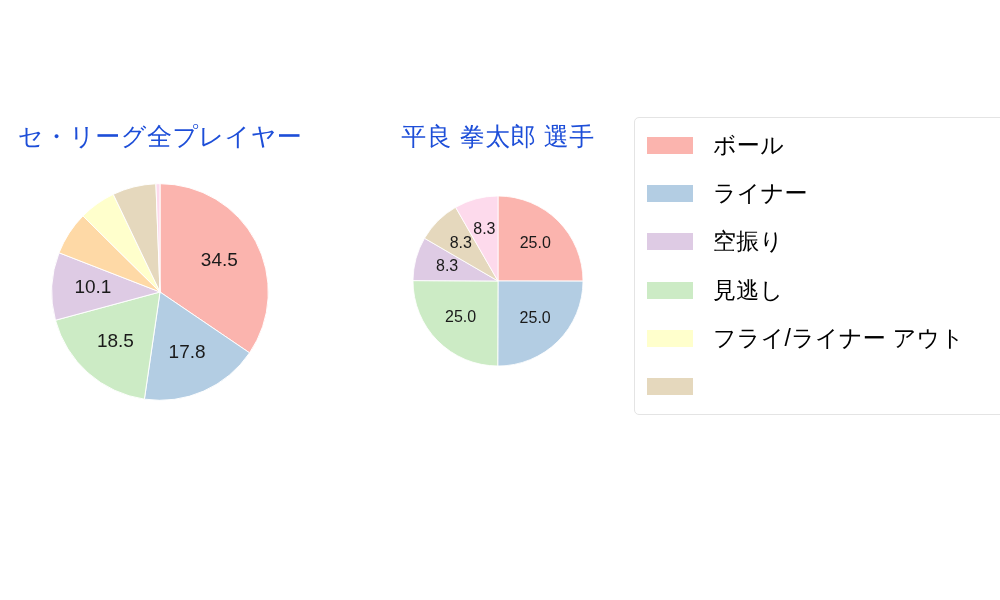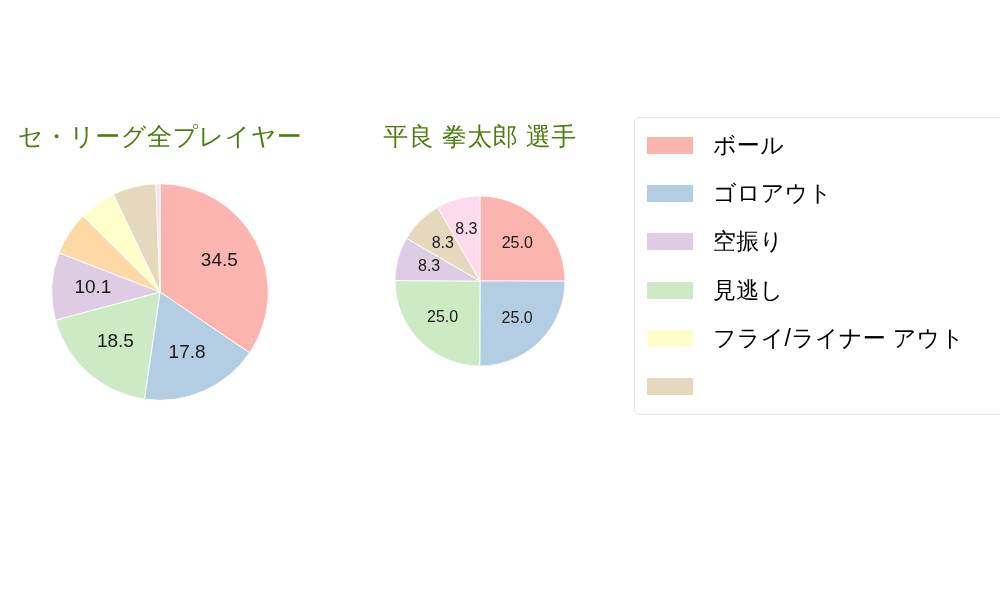--- a/index.html
+++ b/index.html
@@ -22,32 +22,32 @@
     top: 0;
     width: 1000px;
     height: 600px;
   }
 
   
   .panel {
     position: absolute;
   }
   #panel-league { left: 0px;   top: 100px; width: 320px; height: 320px; }
-  #panel-player { left: 330px; top: 100px; width: 300px; height: 320px; }
+  #panel-player { left: 348px; top: 100px; width: 300px; height: 320px; }
 
   .panel-title {
     position: absolute;
     top: 20px;
     left: 0;
     width: 100%;
     text-align: center;
     font-size: 25px;
     font-weight: 400;
     letter-spacing: 0.5px;
-    color: #4d7c0f;
+    color: #1d4ed8;
     white-space: nowrap;
   }
 
   .pie-wrap {
     position: absolute;
     left: 50%;
     transform: translateX(-50%);
   }
   #panel-league .pie-wrap { top: 78px; width: 228px; height: 228px; }
   #panel-player .pie-wrap { top: 80px; width: 202px; height: 202px; }
@@ -150,21 +150,21 @@
   </div>
 
   <div id="legend">
     <div class="legend-list" id="legend-list">
         <div class="legend-item">
           <span class="legend-swatch" style="background: rgb(251, 180, 174);"></span>
           <span class="legend-label">ボール</span>
         </div>
         <div class="legend-item">
           <span class="legend-swatch" style="background: rgb(179, 205, 227);"></span>
-          <span class="legend-label">ゴロアウト</span>
+          <span class="legend-label">ライナー</span>
         </div>
         <div class="legend-item">
           <span class="legend-swatch" style="background: rgb(222, 203, 228);"></span>
           <span class="legend-label">空振り</span>
         </div>
         <div class="legend-item">
           <span class="legend-swatch" style="background: rgb(204, 235, 197);"></span>
           <span class="legend-label">見逃し</span>
         </div>
         <div class="legend-item">

